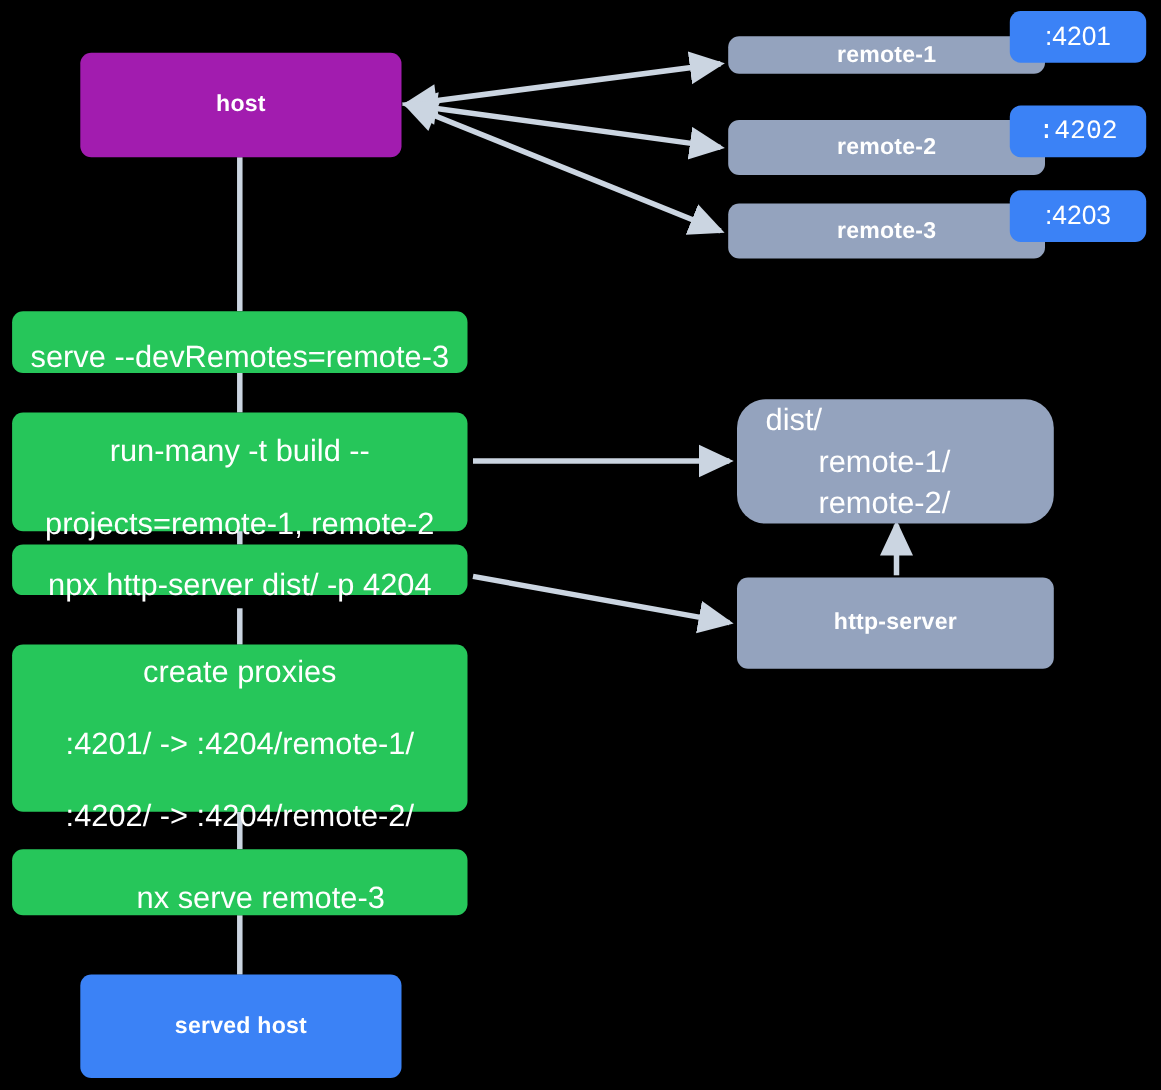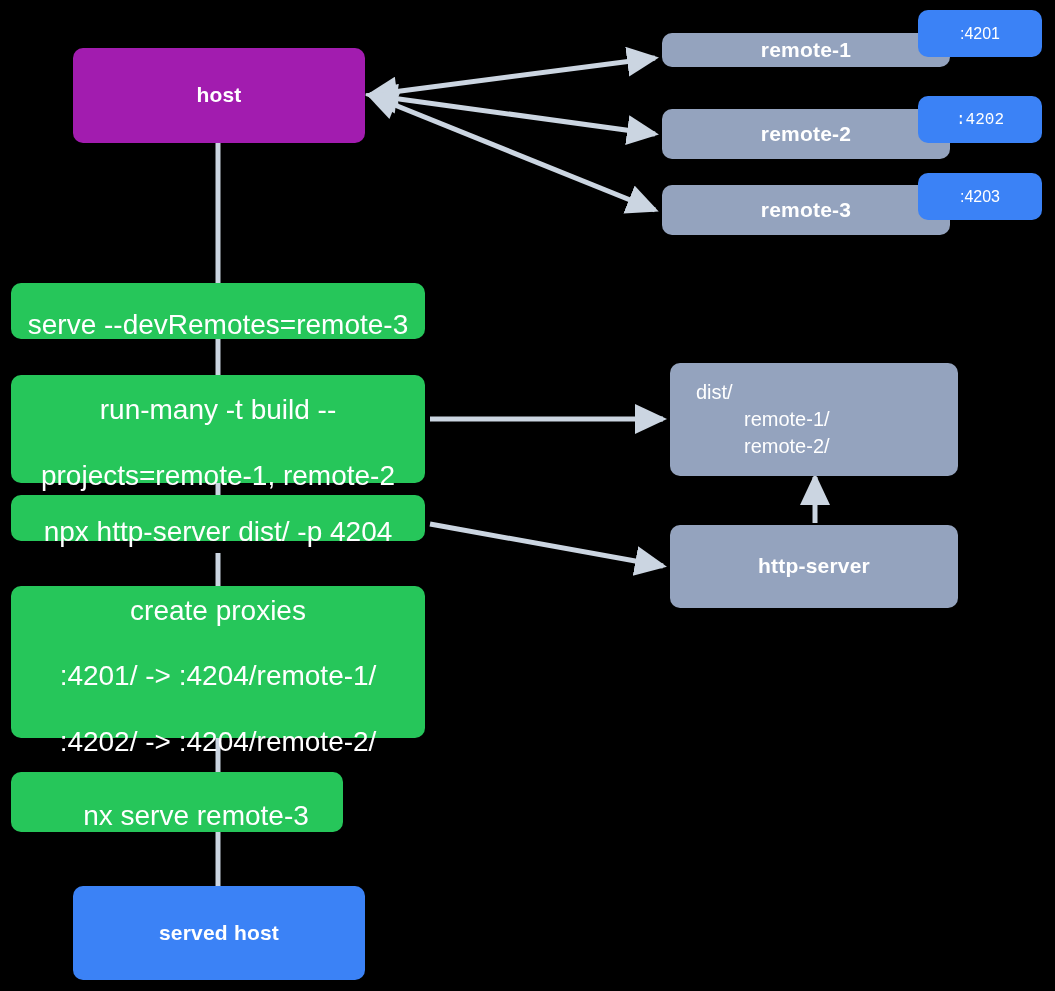--- a/index.html
+++ b/index.html
@@ -40,33 +40,34 @@
   .node.remote    { background: #94A3BE; }
   .node.gray      { background: #94A3BE; }
   .badge {
     position: absolute;
     background: #3B82F6;
     border-radius: 10px;
     color: #ffffff;
     display: flex;
     align-items: center;
     justify-content: center;
-    font-size: 16px;
+    font-size: 24px;
     font-weight: 400;
     z-index: 5;
   }
   .bold    { font-weight: 700; font-size: 21px; letter-spacing: 0.2px; }
   .regular { font-weight: 400; font-size: 28px; margin-top: 28px; }
   .dist-body {
     align-items: flex-start;
     justify-content: center;
     text-align: left;
     padding-left: 26px;
     font-weight: 400;
-    font-size: 20px;
+    font-size: 28px;
+    border-radius: 26px;
   }
   .dist-indent { padding-left: 48px; }
   .proxy-gap { height: 22px; }
 </style>
 </head>
 <body>
 
 <div id="stage">
 
   <svg class="edges" viewBox="0 0 1055 991">
@@ -139,21 +140,21 @@
     <span class="regular">npx http-server dist/ -p 4204</span>
   </div>
 
   <div class="node cmd" style="left:11px; top:586px; width:414px; height:152px;">
     <span class="regular">create proxies</span>
     <span class="proxy-gap"></span>
     <span class="regular">:4201/ -&gt; :4204/remote-1/</span>
     <span class="regular">:4202/ -&gt; :4204/remote-2/</span>
   </div>
 
-  <div class="node cmd" style="left:11px; top:772px; width:332px; height:60px;padding-left:38px;">
+  <div class="node cmd" style="left:11px; top:772px; width:414px; height:60px;padding-left:38px;">
     <span class="regular">nx serve remote-3</span>
   </div>
 
   <div class="node served" style="left:73px; top:886px; width:292px; height:94px;">
     <span class="bold">served host</span>
   </div>
 
   <div class="node gray dist-body" style="left:670px; top:363px; width:288px; height:113px;">
     <span>dist/</span>
     <span class="dist-indent">remote-1/</span>

